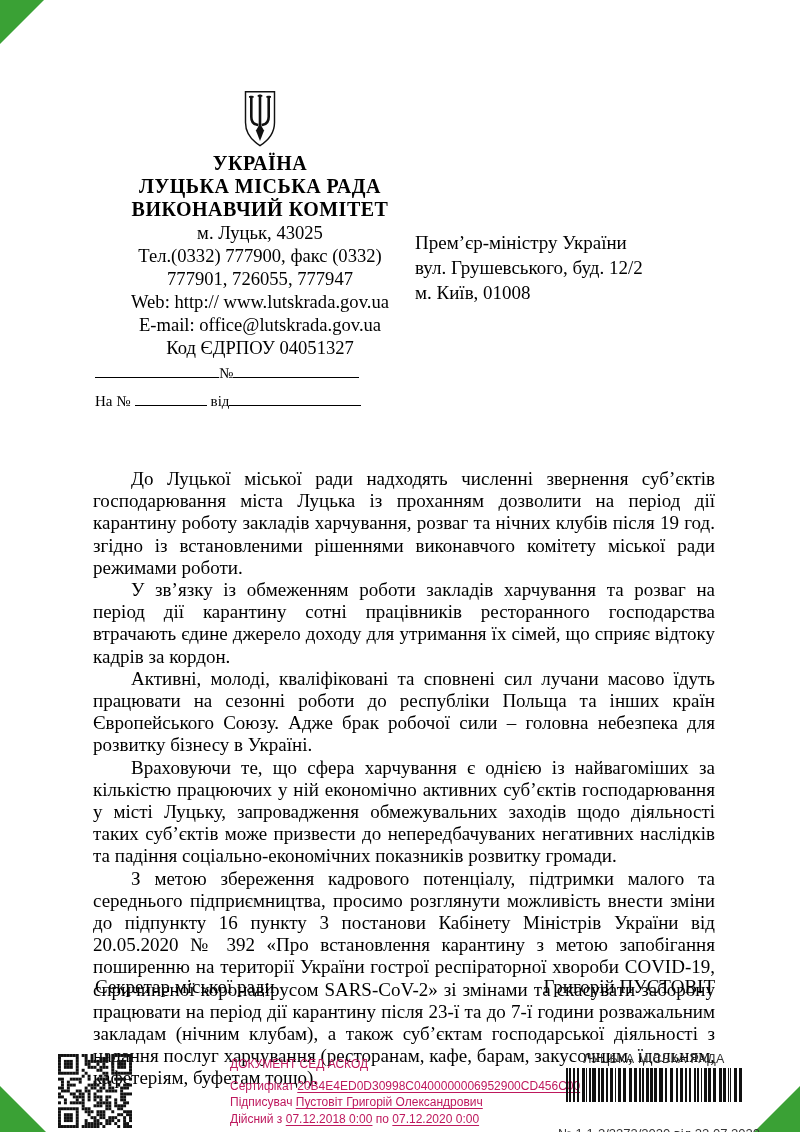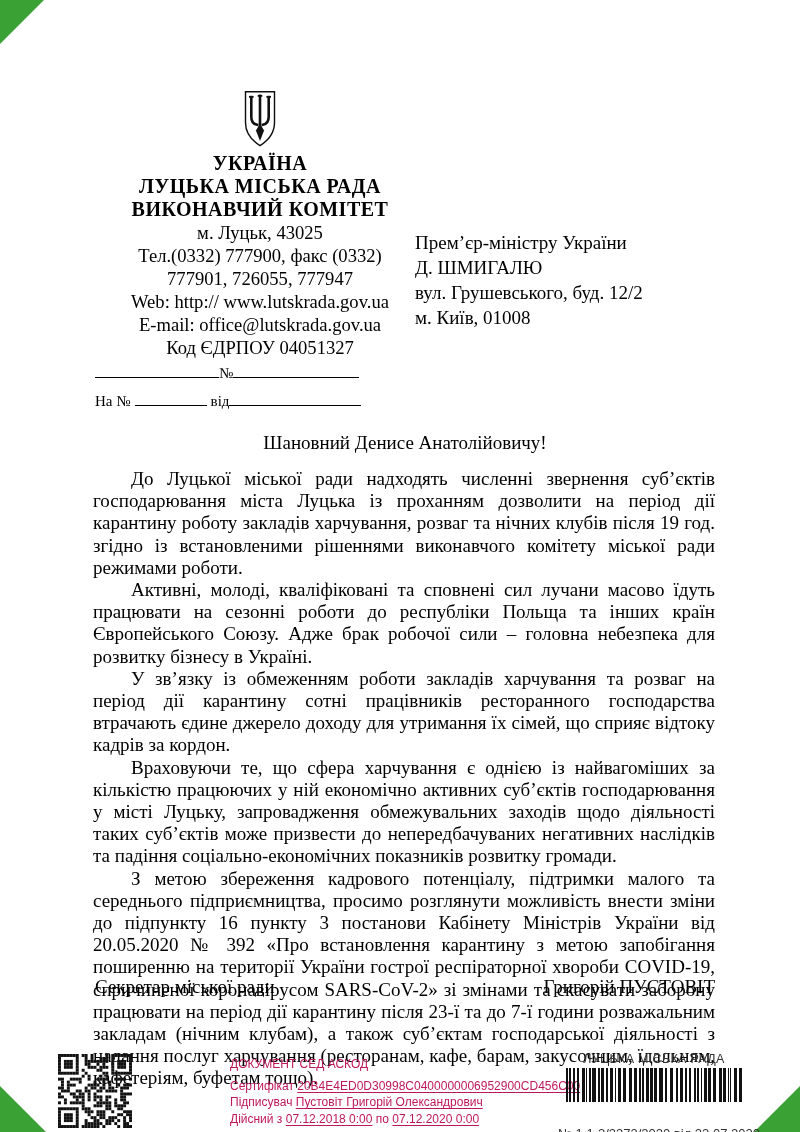--- a/index.html
+++ b/index.html
@@ -76,31 +76,29 @@
     <span class="ul" style="width:124px;"></span><span class="sym">№</span><span class="ul" style="width:126px;"></span>
   </div>
   <div class="refline" style="top:392px;">
     <span class="it">На №</span>
     <span class="ul" style="width:72px;"></span>
     <span class="it">від</span><span class="ul" style="width:132px;"></span>
   </div>
 
   <div class="recipient">
     <div>Прем’єр-міністру України</div>
-    <div>Д. ШМИГАЛЮ</div>
     <div>вул. Грушевського, буд. 12/2</div>
     <div>м. Київ, 01008</div>
   </div>
 
-  <div class="salutation">Шановний Денисе Анатолійовичу!</div>
 
   <div class="bodytext">
     <p>До Луцької міської ради надходять численні звернення суб’єктів господарювання міста Луцька із проханням дозволити на період дії карантину роботу закладів харчування, розваг та нічних клубів після 19 год. згідно із встановленими рішеннями виконавчого комітету міської ради режимами роботи.</p>
+    <p>У зв’язку із обмеженням роботи закладів харчування та розваг на період дії карантину сотні працівників ресторанного господарства втрачають єдине джерело доходу для утримання їх сімей, що сприяє відтоку кадрів за кордон.</p>
     <p>Активні, молоді, кваліфіковані та сповнені сил лучани масово їдуть працювати на сезонні роботи до республіки Польща та інших країн Європейського Союзу. Адже брак робочої сили – головна небезпека для розвитку бізнесу в Україні.</p>
-    <p>У зв’язку із обмеженням роботи закладів харчування та розваг на період дії карантину сотні працівників ресторанного господарства втрачають єдине джерело доходу для утримання їх сімей, що сприяє відтоку кадрів за кордон.</p>
     <p>Враховуючи те, що сфера харчування є однією із найвагоміших за кількістю працюючих у ній економічно активних суб’єктів господарювання у місті Луцьку, запровадження обмежувальних заходів щодо діяльності таких суб’єктів може призвести до непередбачуваних негативних наслідків та падіння соціально-економічних показників розвитку громади.</p>
     <p>З метою збереження кадрового потенціалу, підтримки малого та середнього підприємництва, просимо розглянути можливість внести зміни до підпункту 16 пункту 3 постанови Кабінету Міністрів України від 20.05.2020 № 392 «Про встановлення карантину з метою запобігання поширенню на території України гострої респіраторної хвороби COVID-19, спричиненої коронавірусом SARS-CoV-2» зі змінами та скасувати заборону працювати на період дії карантину після 23-ї та до 7-ї години розважальним закладам (нічним клубам), а також суб’єктам господарської діяльності з надання послуг харчування (ресторанам, кафе, барам, закусочним, їдальням, кафетеріям, буфетам тощо).</p>
   </div>
 
   <div class="sigrow">
     <span class="name">Григорій ПУСТОВІТ</span>
     <span>Секретар міської ради</span>
   </div>
 
   <svg class="qr" id="qr" width="74" height="74">

